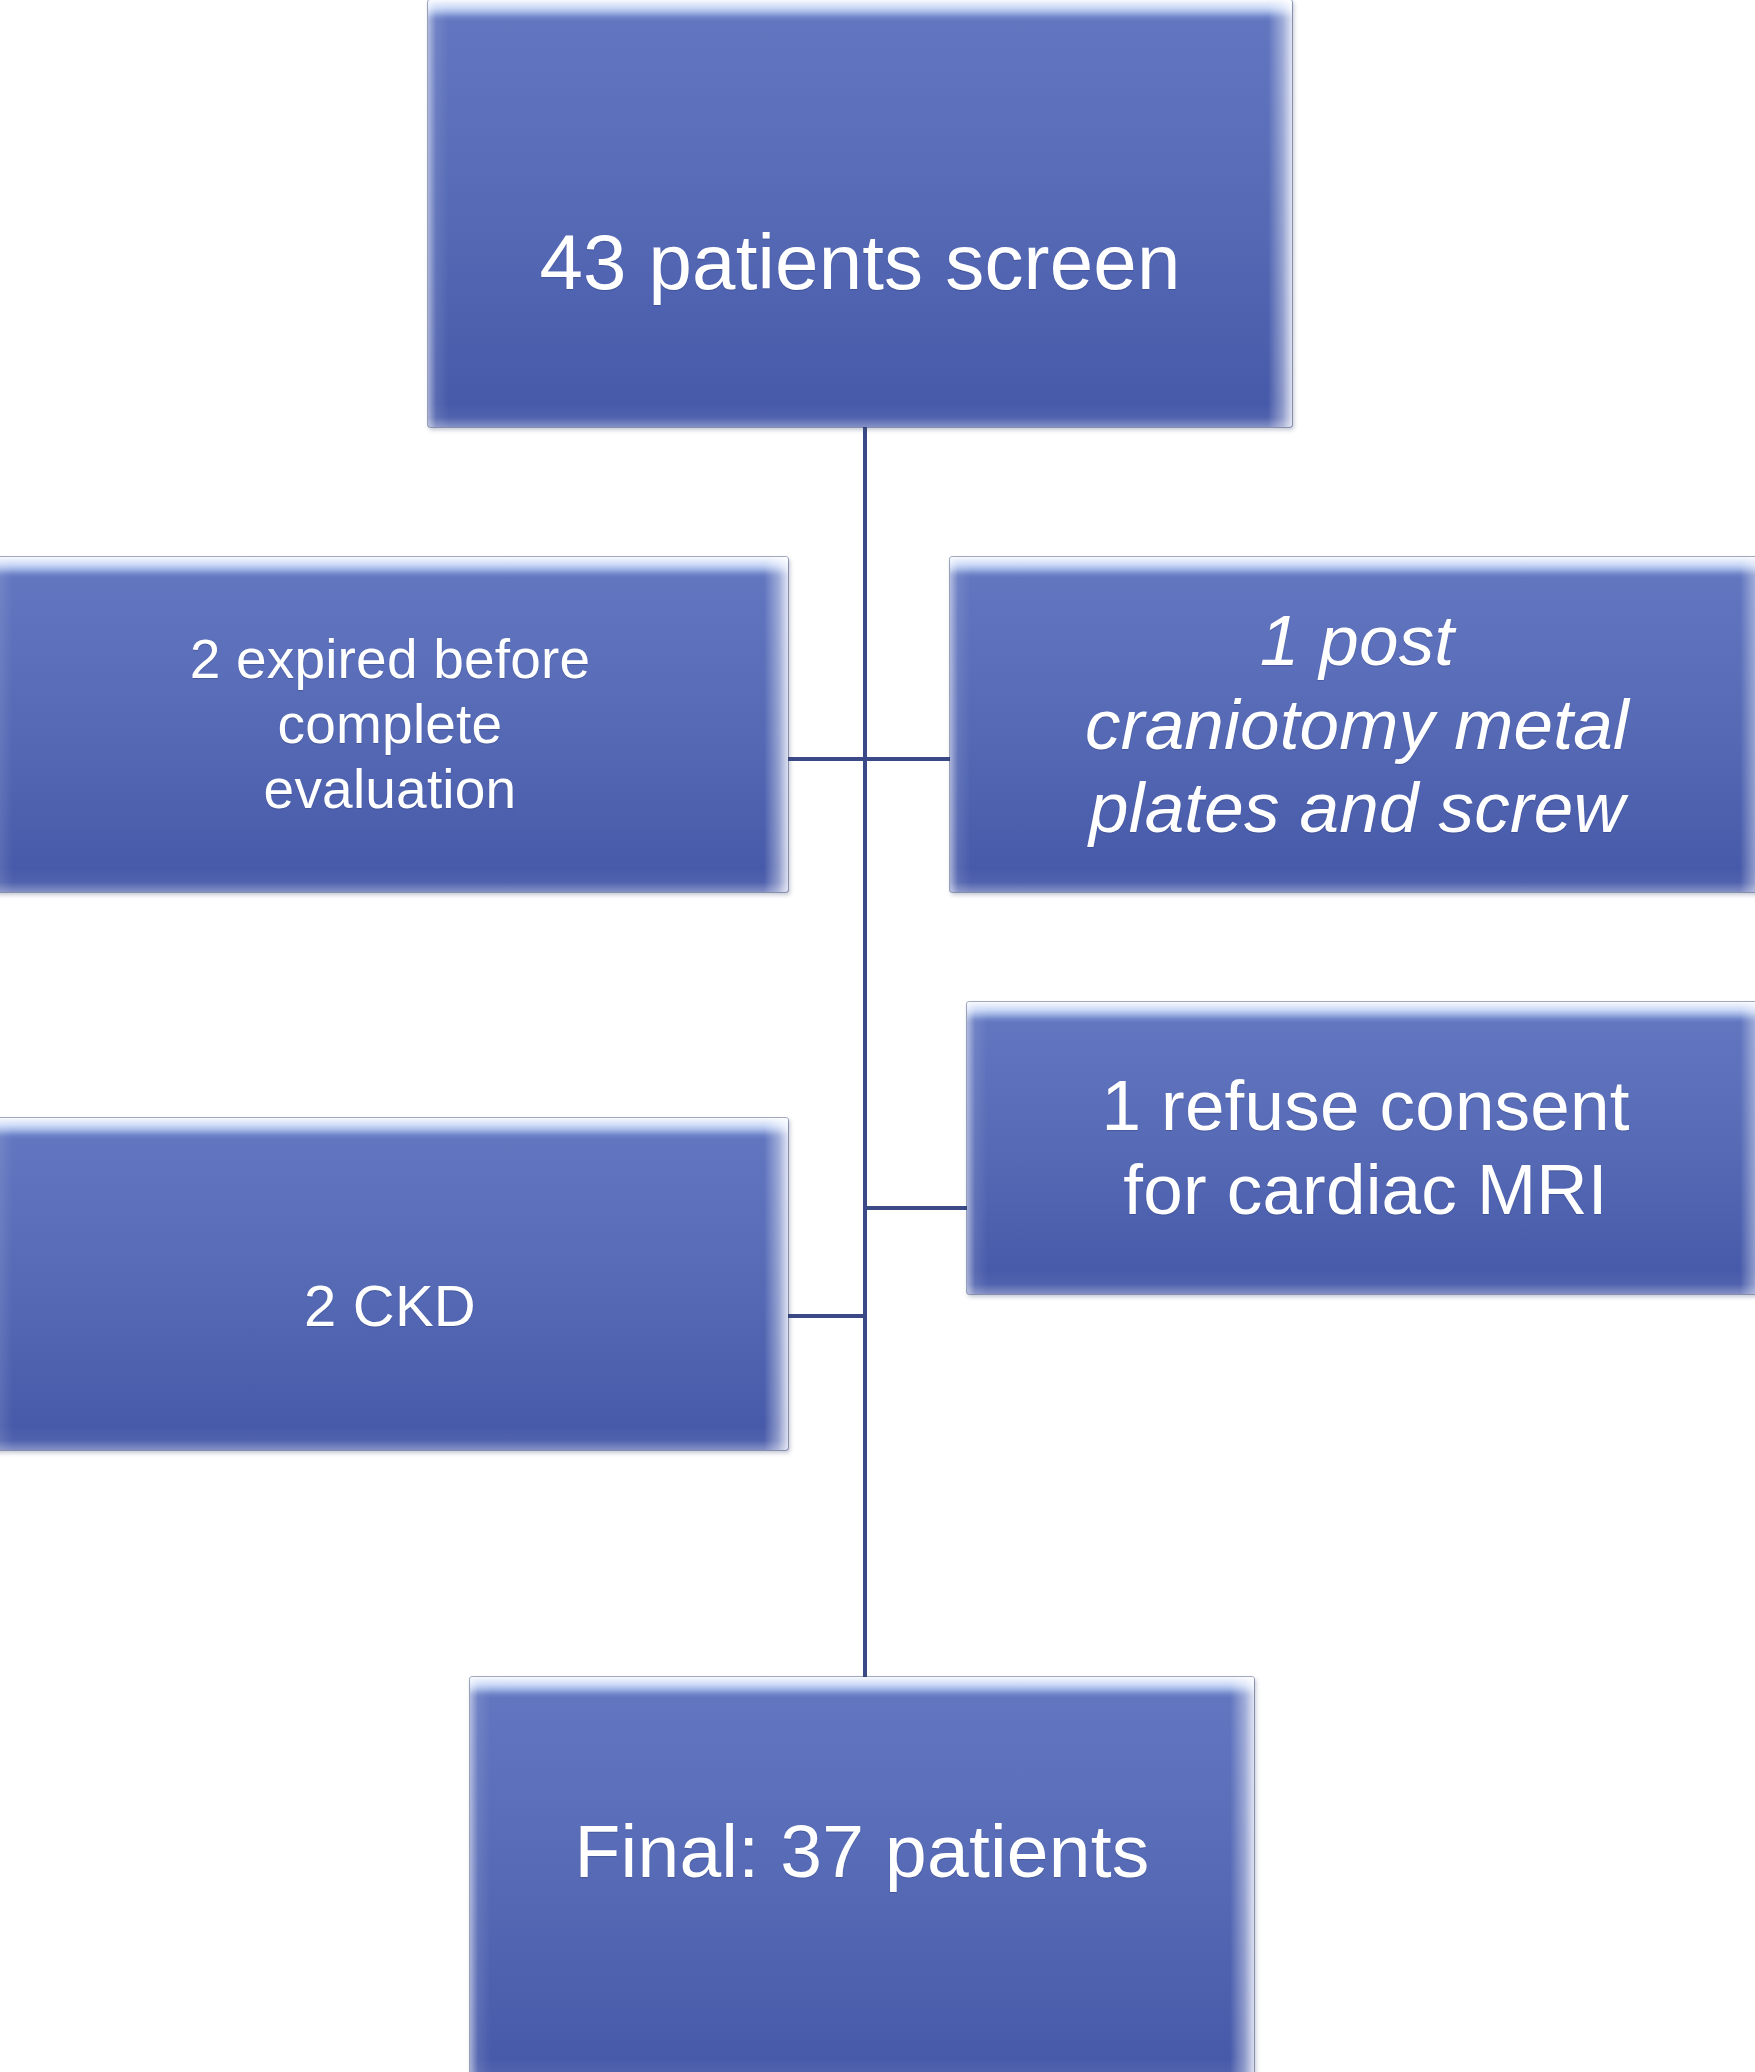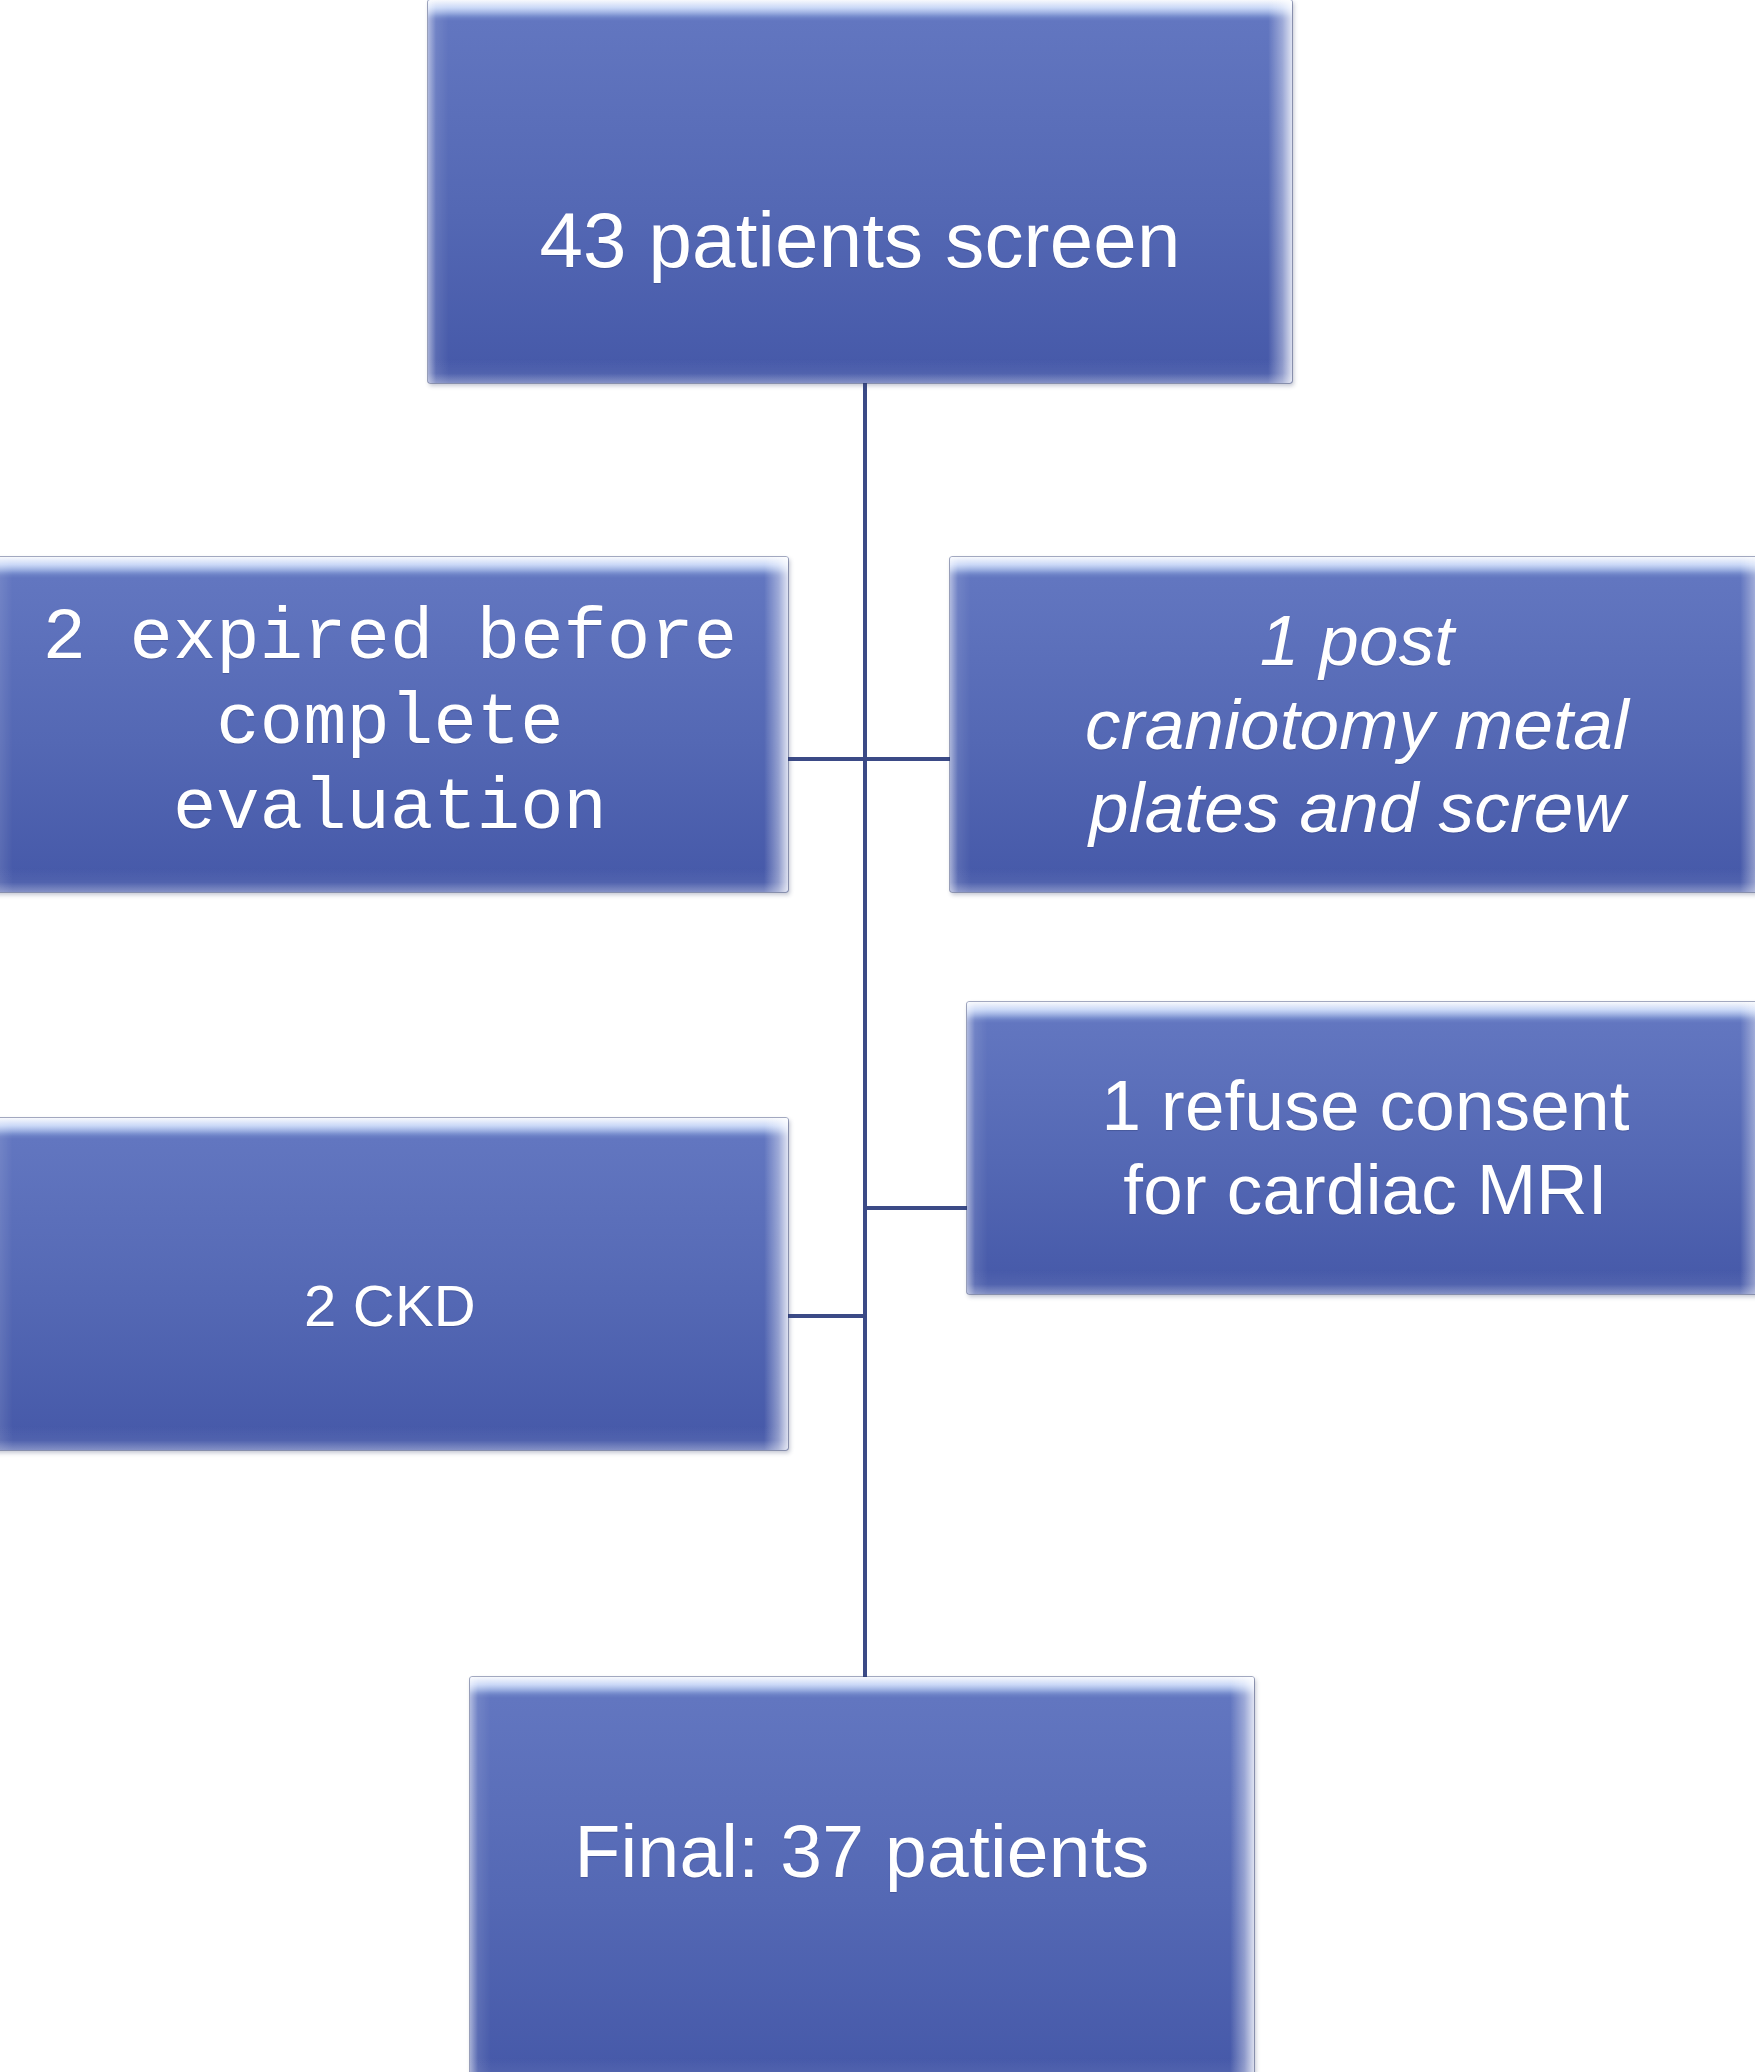--- a/index.html
+++ b/index.html
@@ -84,29 +84,29 @@
     text-align: center;
     line-height: 1.18;
     font-weight: 400;
     letter-spacing: 0.2px;
     padding: 0 11.3px;
     white-space: pre-line;
     text-shadow: 0 0.8px 0.8px rgba(35,45,95,0.30);
   }
 
   
-  #node-screened   { left: 428px;  top: 0px;    width: 864px; height: 383px; }
+  #node-screened   { left: 428px;  top: 0px;    width: 864px; height: 427px; }
   #node-expired    { left: -8px;  top: 557px;  width: 796px;  height: 335px; }
   #node-craniotomy { left: 950px; top: 557px;  width: 814px; height: 335px; }
   #node-refused    { left: 967px; top: 1002px; width: 797px;  height: 292px; }
   #node-ckd        { left: -8px;  top: 1118px; width: 796px;  height: 332px; }
   #node-final      { left: 470px;  top: 1677px; width: 784px;  height: 405px; }
 
   #node-screened   .label { font-size: 78px; padding-top: 97px; }
-  #node-expired    .label { font-size: 72px; font-family: Liberation Mono, monospace; }
+  #node-expired    .label { font-size: 55px; }
   #node-craniotomy .label { font-size: 71px; font-style: italic; }
   #node-refused    .label { font-size: 71px; }
   #node-ckd        .label { font-size: 58px; padding-top: 44px; }
   #node-final      .label { font-size: 75px; padding-bottom: 57px; }
 
   
   #conn-spine       { left: 863px; top: 383px;  height: 1296px; }
   #conn-craniotomy  { left: 786px;  top: 757px;  width: 168px; }
   #conn-refused     { left: 863px; top: 1206px; width: 111px; }
   #conn-ckd         { left: 786px;  top: 1314px; width: 79px; }

